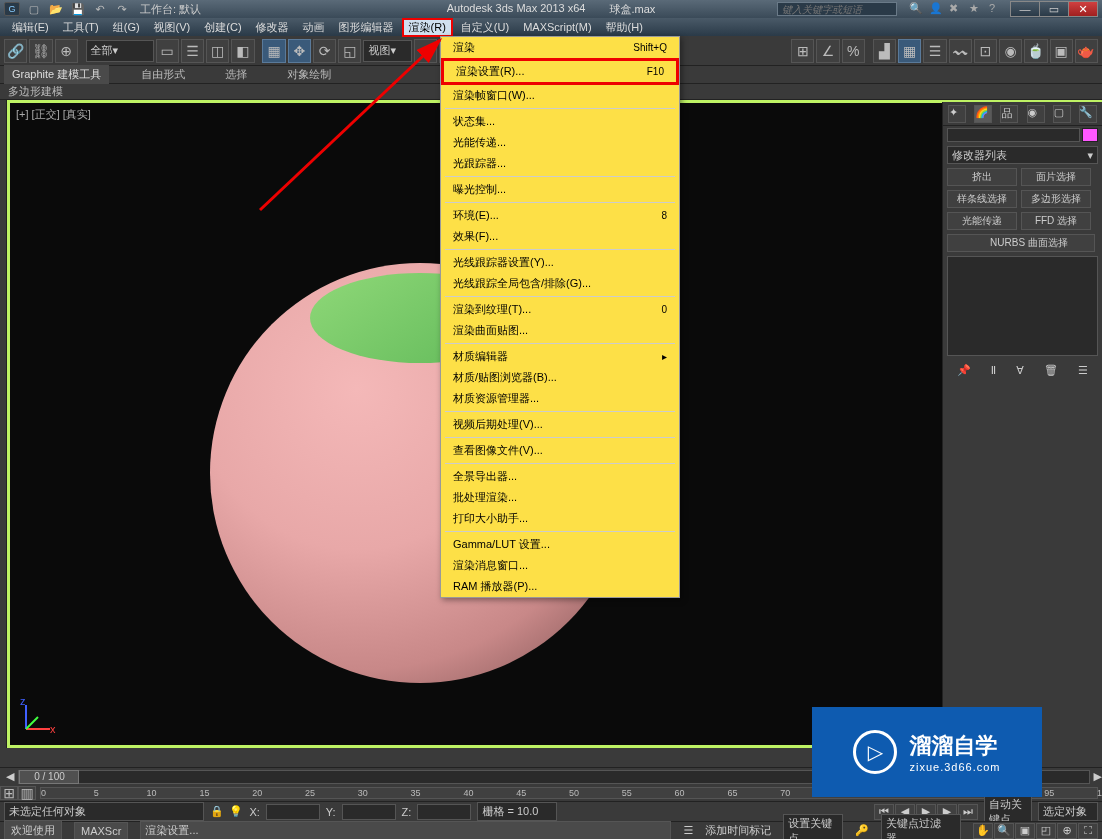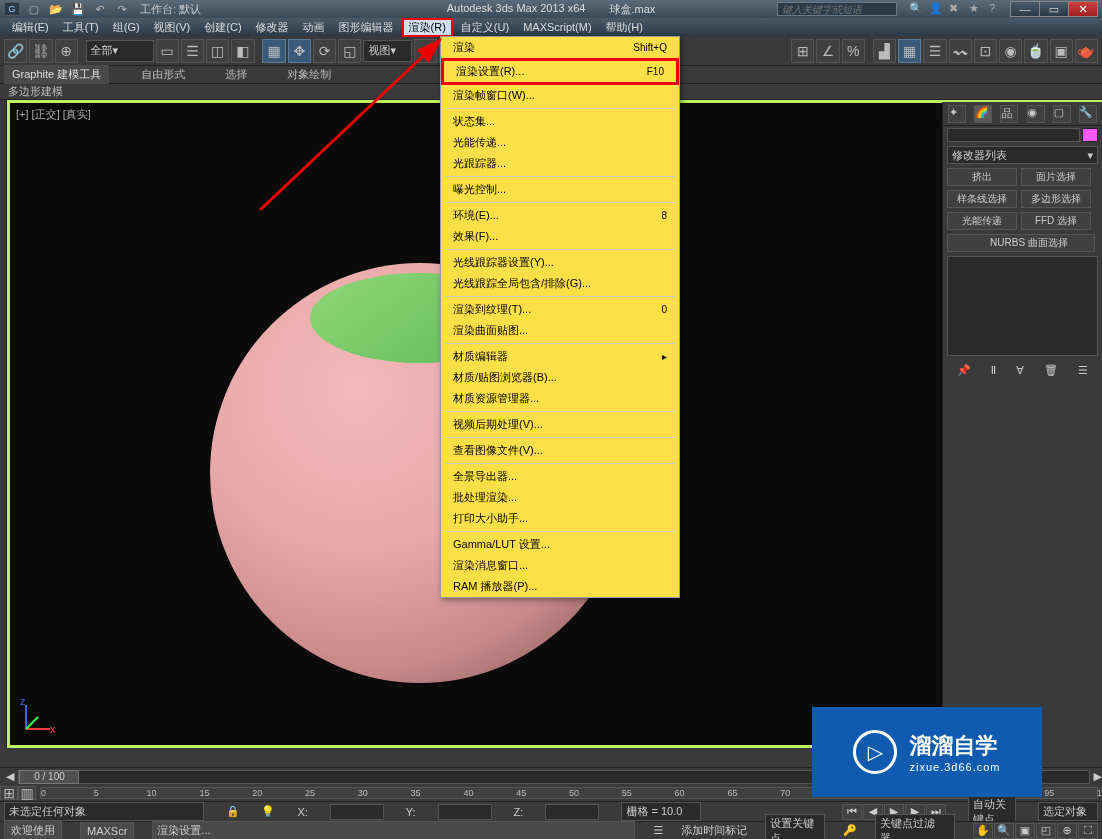--- a/index.html
+++ b/index.html
@@ -77,28 +77,28 @@
 .timeline { position: absolute; bottom: 54px; left: 0; right: 0; height: 18px; background: #3a3a3a; border-top: 1px solid #222; display: flex; align-items: center; }
 .time-slider { flex: 1; position: relative; background: #2a2a2a; height: 14px; margin: 0 4px; border: 1px solid #555; }
 .time-thumb { position: absolute; left: 0; top: -1px; width: 60px; height: 14px; background: #505050; border: 1px solid #777; display: flex; align-items: center; justify-content: center; font-size: 10px; }
 
 .timeline-ruler { position: absolute; bottom: 38px; left: 0; right: 0; height: 16px; background: #3a3a3a; display: flex; align-items: center; font-size: 10px; }
 .ruler-btns { display: flex; }
 .ruler-track { flex: 1; position: relative; background: #404040; border: 1px solid #555; height: 12px; margin: 0 4px; }
 .ruler-tick { position: absolute; top: 0; color: #bbb; font-size: 9px; }
 
 
-.statusbar { position: absolute; bottom: 18px; left: 0; right: 0; height: 20px; background: #3a3a3a; border-top: 1px solid #222; display: flex; align-items: center; padding: 0 4px; gap: 22px; font-size: 10px; }
+.statusbar { position: absolute; bottom: 18px; left: 0; right: 0; height: 20px; background: #3a3a3a; border-top: 1px solid #222; display: flex; align-items: center; padding: 0 4px; gap: 6px; font-size: 10px; }
 .status-field { background: #2a2a2a; border: 1px solid #555; padding: 1px 4px; }
 .coord { width: 54px; }
 .status-sel { width: 200px; }
 .playback-controls { display: flex; gap: 1px; margin-left: auto; }
 .pb-btn { width: 20px; height: 16px; background: #404040; border: 1px solid #555; display:flex; align-items:center; justify-content:center; }
 
-.statusbar2 { position: absolute; bottom: 0; left: 0; right: 0; height: 18px; background: #3a3a3a; border-top: 1px solid #222; display: flex; align-items: center; padding: 0 4px; gap: 18px; font-size: 10px; }
+.statusbar2 { position: absolute; bottom: 0; left: 0; right: 0; height: 18px; background: #3a3a3a; border-top: 1px solid #222; display: flex; align-items: center; padding: 0 4px; gap: 12px; font-size: 10px; }
 .sb2-tab { padding: 2px 6px; background: #4a4a4a; border: 1px solid #555; }
 .sb2-prompt { flex: 1; background: #4a4a4a; border: 1px solid #555; padding: 1px 4px; }
 
 
 .watermark { position: absolute; right: 60px; bottom: 42px; width: 230px; height: 90px; background: #0e5bb0; display: flex; align-items: center; justify-content: center; gap: 12px; z-index: 50; }
 .wm-icon { width: 44px; height: 44px; border: 3px solid #fff; border-radius: 50%; display: flex; align-items: center; justify-content: center; color: #fff; font-size: 20px; }
 .wm-text { color: #fff; }
 .wm-title { font-size: 22px; font-weight: bold; }
 .wm-url { font-size: 11px; letter-spacing: 1px; }
 </style>

